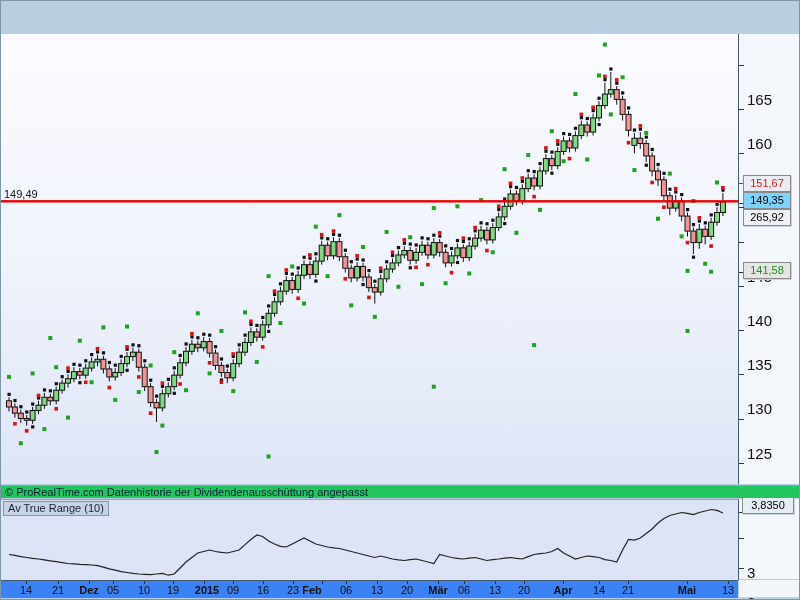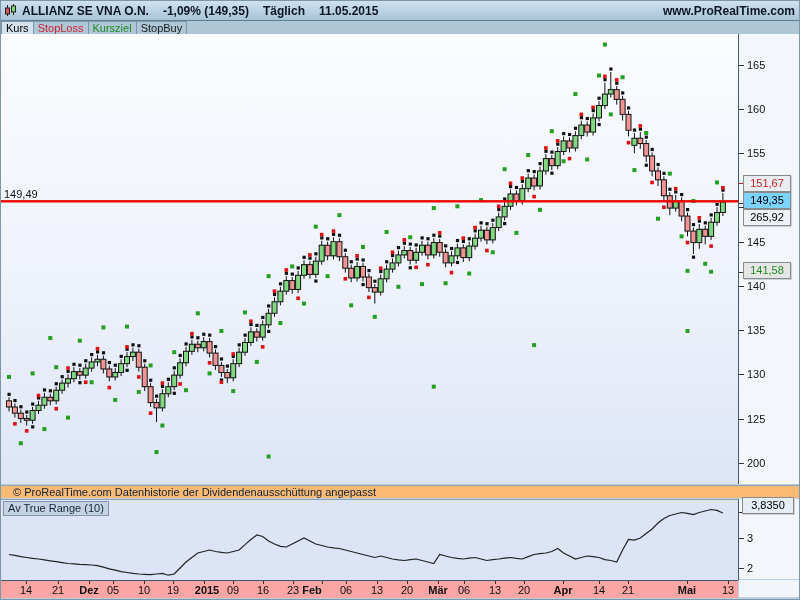--- a/index.html
+++ b/index.html
@@ -19,69 +19,49 @@
     display:flex;font-size:11px;line-height:13px;}
   .tab{padding:0 4px;border-right:1px solid #7d96a8;border-top:1px solid #7d96a8;cursor:default;white-space:nowrap;}
   .tab.active{background:#d3e2ec;border-left:1px solid #7d96a8;}
   
   #mainplot{position:absolute;left:0;top:33px;width:737px;height:450px;
     background:linear-gradient(#fbfcff 0%,#eef2fb 55%,#dde5f6 100%);
     border-right:1px solid #44596b;}
   #mainplot svg,#atrplot svg{position:absolute;left:0;top:0;}
   #priceaxis{position:absolute;left:738px;top:33px;width:62px;height:450px;background:#f3f7fb;}
   .ptick{position:absolute;left:0;width:5px;height:1px;background:#333;}
-  .plabel{position:absolute;left:8px;font-size:11px;color:#111;transform:translateY(-6px);}
+  .plabel{position:absolute;left:8px;font-size:15px;color:#111;transform:translateY(-6px);margin-top:32px;}
   .pbox{position:absolute;left:4px;width:46px;height:15px;border:1px solid #8a8a8a;
     font-size:11px;text-align:center;line-height:15px;transform:translateY(-8px);
     box-shadow:1px 1px 0 #c8d2da;}
   
-  #copybar{position:absolute;left:0;top:484px;width:800px;height:13px;background:#fdba74;
-    border-top:1px solid #8ba3b6;font-size:11px;line-height:13px;color:#0e2136;padding-left:12px;box-sizing:border-box;}
+  #copybar{position:absolute;left:0;top:484px;width:800px;height:13px;background:#22c55e;
+    border-top:1px solid #8ba3b6;font-size:11px;line-height:13px;color:#0e2136;padding-left:4px;box-sizing:border-box;}
   
   #atrplot{position:absolute;left:0;top:498px;width:737px;height:80px;background:#dce4f6;
     border-top:1px solid #8ba3b6;border-right:1px solid #44596b;}
   #atrtab{position:absolute;left:2px;top:1px;background:#c6d3e4;border:1px solid #8795ab;
     font-size:11px;padding:0 4px;line-height:13px;color:#13233a;}
   #atraxis{position:absolute;left:738px;top:498px;width:62px;height:80px;background:#f3f7fb;}
   
-  #dateaxis{position:absolute;left:0;top:579px;width:737px;height:17px;background:#fca5a5;
+  #dateaxis{position:absolute;left:0;top:579px;width:737px;height:17px;background:#3b82f6;
     border-top:1px solid #44596b;}
   .dlabel{position:absolute;top:3px;font-size:11px;color:#111;transform:translateX(-50%);white-space:nowrap;}
   .dlabel.bold{font-weight:bold;}
   .dtick{position:absolute;top:0;width:1px;height:3px;background:#333;}
   #dateaxis-right{position:absolute;left:738px;top:579px;width:62px;height:17px;background:#f2f6fb;}
   
   #linelabel{position:absolute;font-size:11px;color:#111;left:3px;}
 </style>
 </head>
 <body>
 
 <div id="app">
 
-  <div id="titlebar">
-    <svg class="logo" viewBox="0 0 14 13">
-      <line x1="3.5" y1="1" x2="3.5" y2="12" stroke="#222" stroke-width="1"></line>
-      <rect x="1.5" y="4" width="4" height="6" fill="#e05555" stroke="#222" stroke-width="1"></rect>
-      <line x1="9.5" y1="0" x2="9.5" y2="11" stroke="#222" stroke-width="1"></line>
-      <rect x="7.5" y="2" width="4" height="6" fill="#79d879" stroke="#222" stroke-width="1"></rect>
-    </svg>
-    <span class="seg">ALLIANZ SE VNA O.N.</span>
-    <span class="seg">-1,09% (149,35)</span>
-    <span class="seg">Täglich</span>
-    <span class="seg">11.05.2015</span>
-    <span class="spacer"></span>
-    <span class="site">www.ProRealTime.com</span>
-  </div>
-
-  <div id="tabrow">
-      <span class="tab active" style="color: rgb(0, 0, 0);">Kurs</span>
-      <span class="tab" style="color: rgb(204, 34, 51);">StopLoss</span>
-      <span class="tab" style="color: rgb(31, 138, 31);">Kursziel</span>
-      <span class="tab" style="color: rgb(26, 26, 26);">StopBuy</span>
-    </div>
+
 
   <div id="mainplot">
       <svg width="737" height="450" viewBox="0 0 737 450">
         <line x1="8" y1="363.26800000000003" x2="8" y2="377.412" stroke="#111111" stroke-width="1"></line>
         <rect x="5.5" y="366.8039999999999" width="5" height="6.188000000000045" fill="#f09494" stroke="#111111" stroke-width="1"></rect>
         <rect x="6.5" y="358.76800000000003" width="3.2" height="3.2" fill="#111111"></rect>
         <line x1="13.9" y1="369.456" x2="13.9" y2="383.6" stroke="#111111" stroke-width="1"></line>
         <rect x="11.4" y="372.99199999999996" width="5" height="6.188000000000045" fill="#f09494" stroke="#111111" stroke-width="1"></rect>
         <rect x="12.4" y="364.956" width="3.2" height="3.2" fill="#111111"></rect>
         <line x1="19.8" y1="375.64399999999995" x2="19.8" y2="388.90399999999994" stroke="#111111" stroke-width="1"></line>

